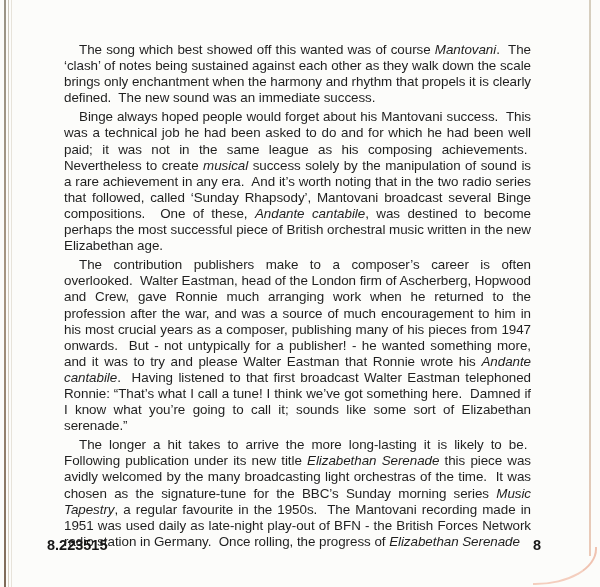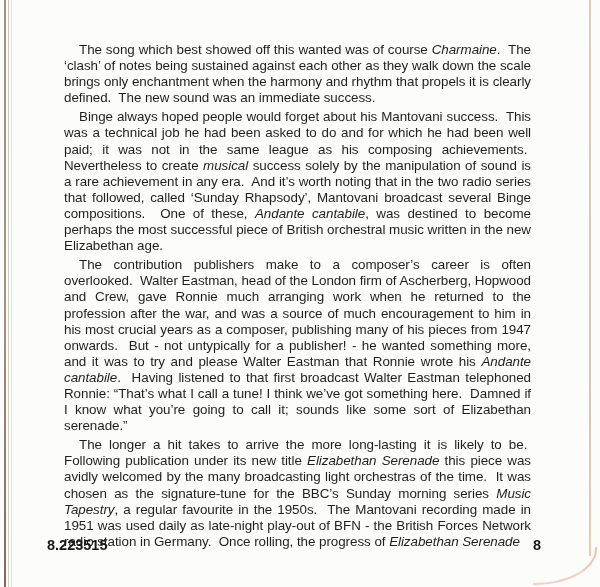--- a/index.html
+++ b/index.html
@@ -56,21 +56,21 @@
 
 <div class="page">
 
   <div class="edge-line edge-l1"></div>
   <div class="edge-line edge-l2"></div>
   <div class="edge-line edge-l3"></div>
   <div class="edge-right"></div>
   <div class="corner-curl"></div>
 
   <div class="article">
-      <p class="para"><span>The song which best showed off this wanted was of course </span><em>Charmaine</em><span>.&nbsp; The ‘clash’ of notes being sustained against each other as they walk down the scale brings only enchantment when the harmony and rhythm that propels it is clearly defined.&nbsp; The new sound was an immediate success.</span></p>
+      <p class="para"><span>The song which best showed off this wanted was of course </span><em>Mantovani</em><span>.&nbsp; The ‘clash’ of notes being sustained against each other as they walk down the scale brings only enchantment when the harmony and rhythm that propels it is clearly defined.&nbsp; The new sound was an immediate success.</span></p>
       <p class="para"><span>Binge always hoped people would forget about his Mantovani success.&nbsp; This was a technical job he had been asked to do and for which he had been well paid; it was not in the same league as his composing achievements.&nbsp; Nevertheless to create </span><em>musical</em><span> success solely by the manipulation of sound is a rare achievement in any era.&nbsp; And it’s worth noting that in the two radio series that followed, called ‘Sunday Rhapsody’, Mantovani broadcast several Binge compositions.&nbsp; One of these, </span><em>Andante cantabile</em><span>, was destined to become perhaps the most successful piece of British orchestral music written in the new Elizabethan age.</span></p>
       <p class="para"><span>The contribution publishers make to a composer’s career is often overlooked.&nbsp; Walter Eastman, head of the London firm of Ascherberg, Hopwood and Crew, gave Ronnie much arranging work when he returned to the profession after the war, and was a source of much encouragement to him in his most crucial years as a composer, publishing many of his pieces from 1947 onwards.&nbsp; But - not untypically for a publisher! - he wanted something more, and it was to try and please Walter Eastman that Ronnie wrote his </span><em>Andante cantabile</em><span>.&nbsp; Having listened to that first broadcast Walter Eastman telephoned Ronnie: “That’s what I call a tune! I think we’ve got something here.&nbsp; Damned if I know what you’re going to call it; sounds like some sort of Elizabethan serenade.”</span></p>
       <p class="para"><span>The longer a hit takes to arrive the more long-lasting it is likely to be.&nbsp; Following publication under its new title </span><em>Elizabethan Serenade</em><span> this piece was avidly welcomed by the many broadcasting light orchestras of the time.&nbsp; It was chosen as the signature-tune for the BBC’s Sunday morning series </span><em>Music Tapestry</em><span>, a regular favourite in the 1950s.&nbsp; The Mantovani recording made in 1951 was used daily as late-night play-out of BFN - the British Forces Network radio station in Germany.&nbsp; Once rolling, the progress of </span><em>Elizabethan Serenade</em></p>
     </div>
 
   <div class="footer">
     <span>8.223515</span>
     <span>8</span>
   </div>
 

